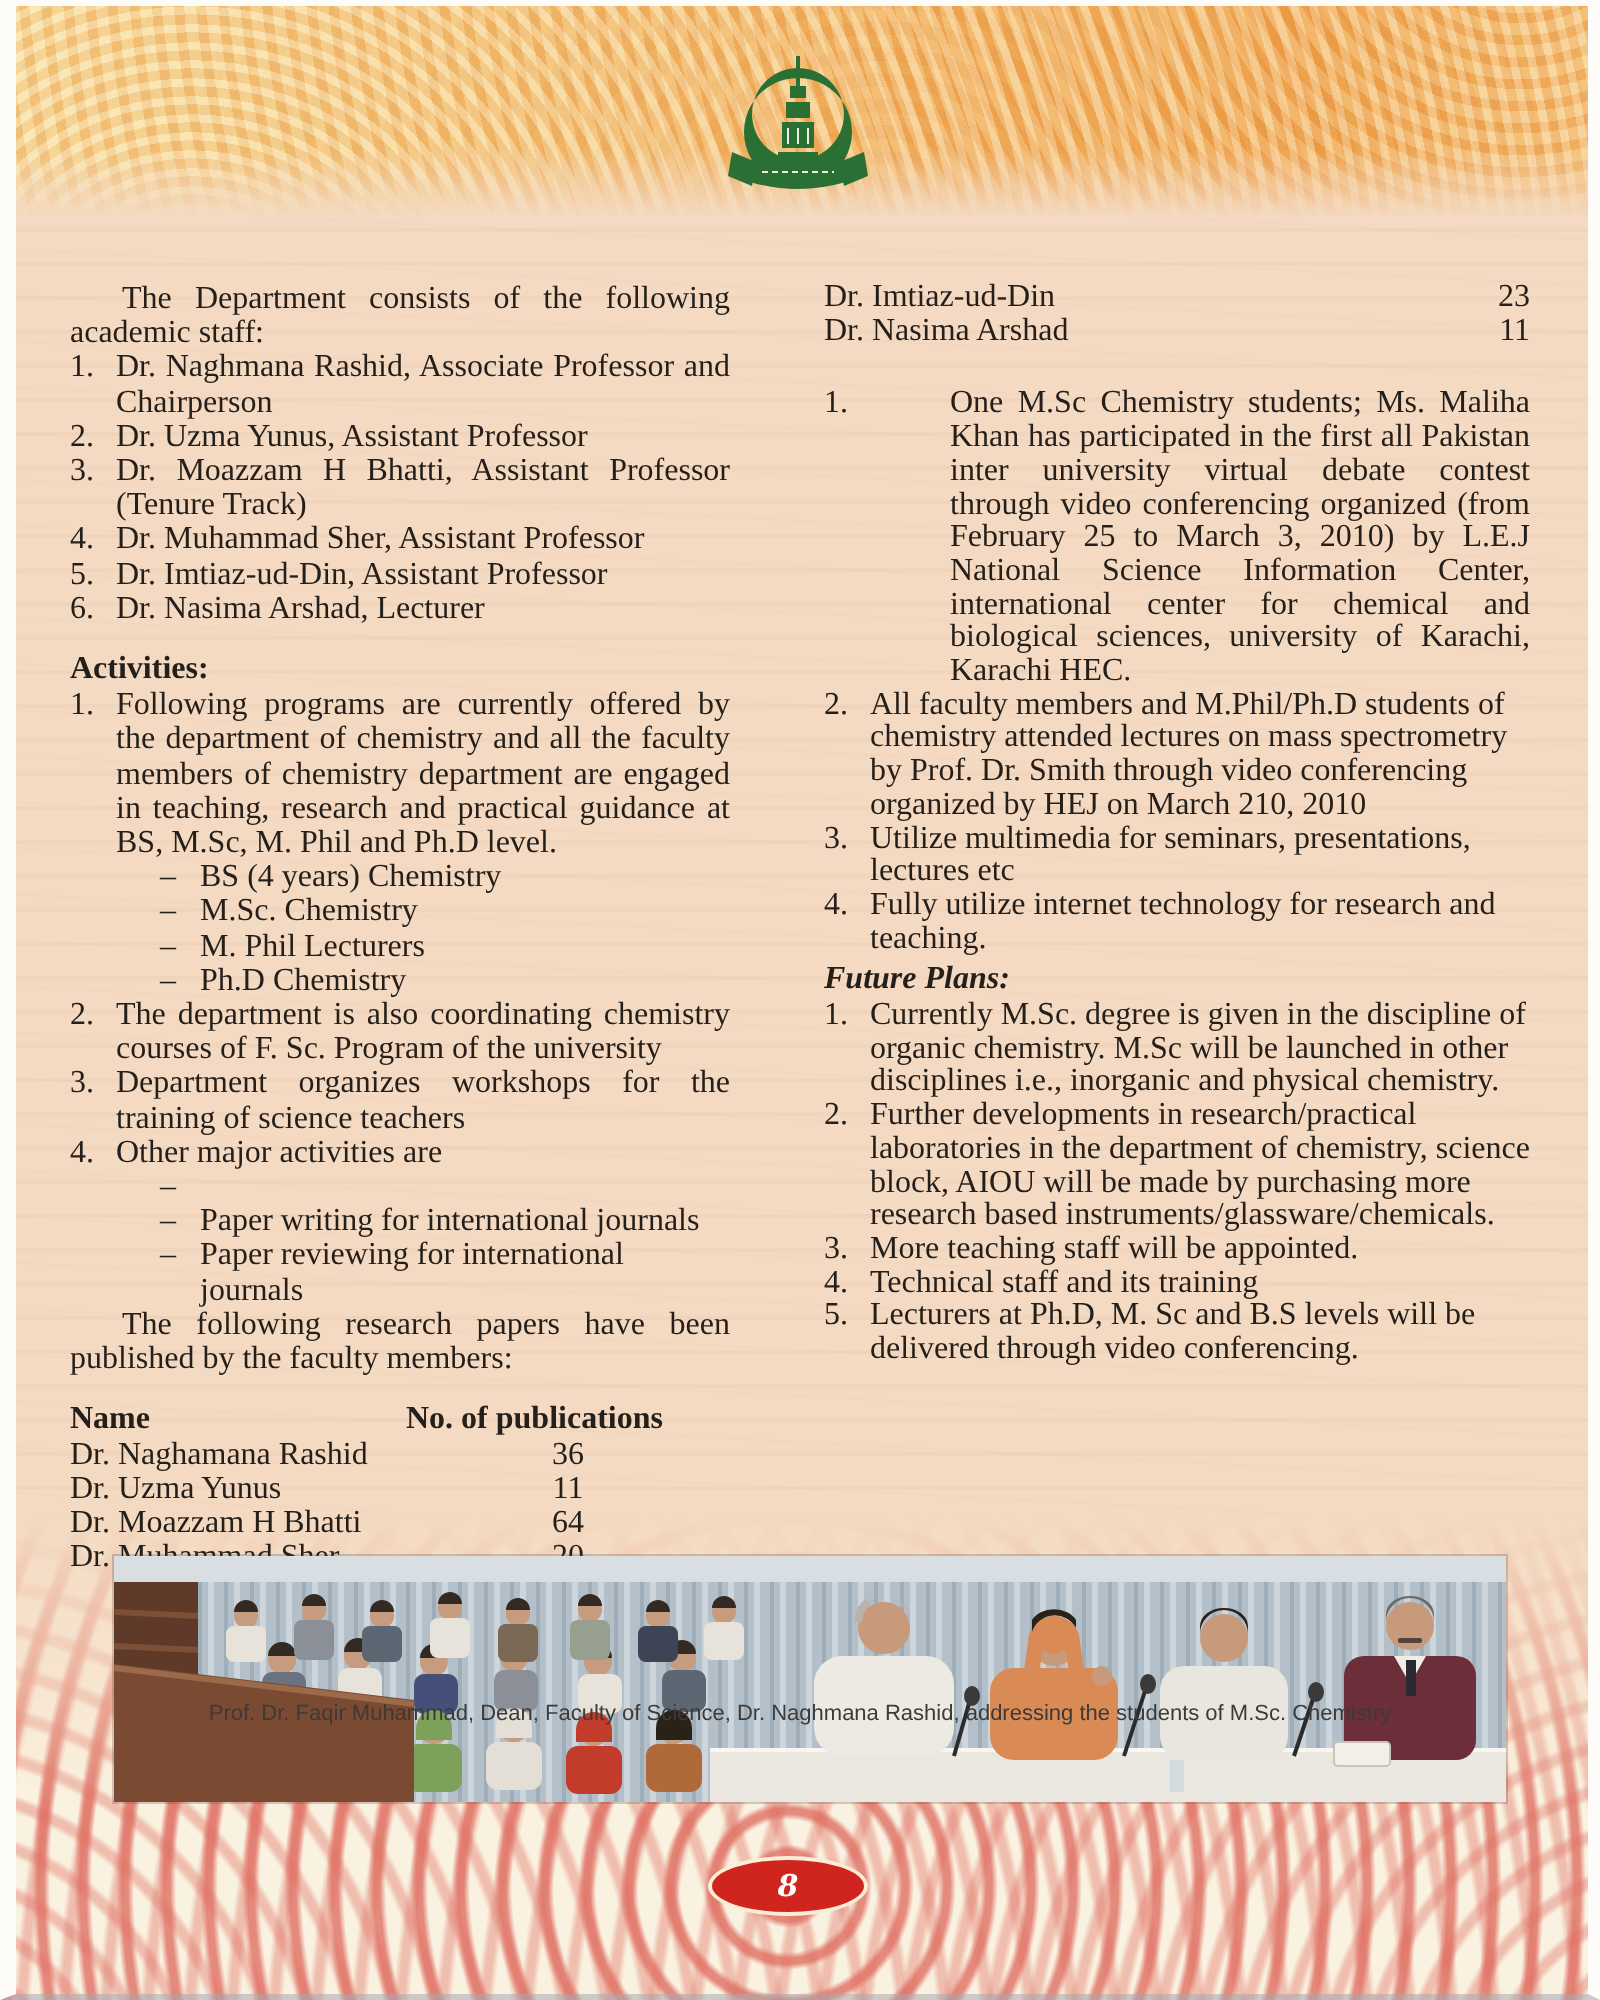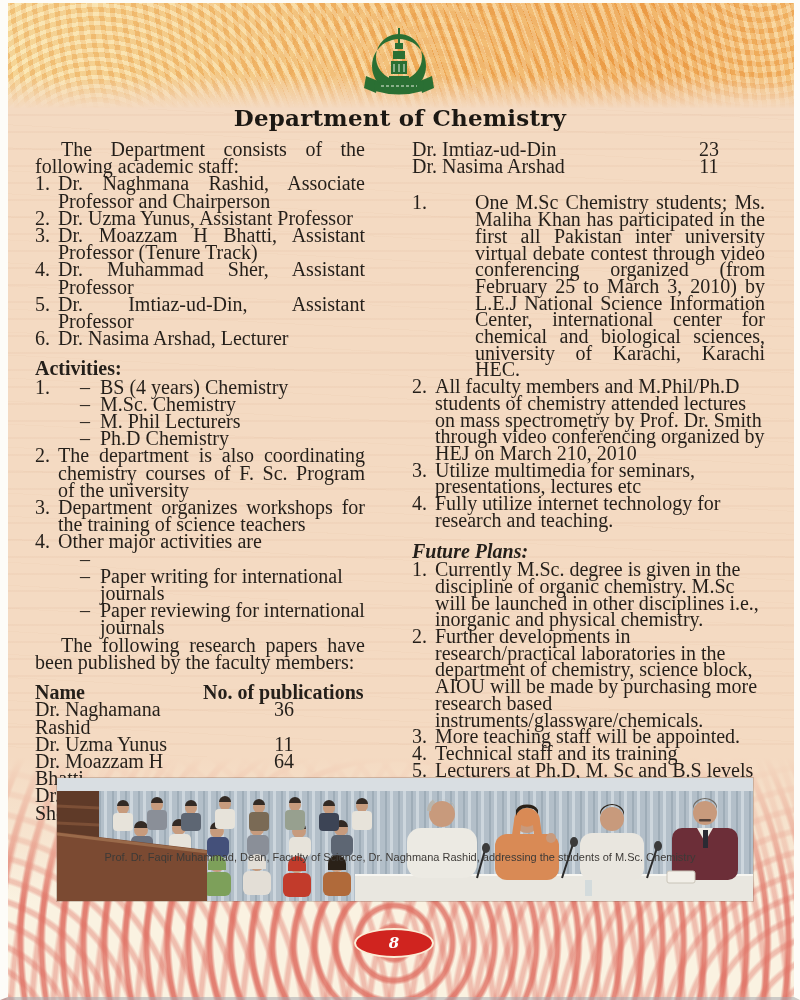--- a/index.html
+++ b/index.html
@@ -33,40 +33,40 @@
   }
   .logo{position:absolute;top:27px;left:356px;width:86px;height:74px;}
   
   .title{
     position:absolute;top:103px;left:0;width:800px;margin:0;text-align:center;
     font-family:"DejaVu Serif", serif;font-weight:bold;font-size:23px;line-height:30px;color:#1c1813;
     letter-spacing:0.2px;z-index:2;
   }
   
   .content{position:absolute;top:141px;left:35px;width:730px;height:636px;display:flex;gap:47px;z-index:2;}
-  .col{font-size:20px;}
+  .col{font-size:16px;}
   .col-left{width:330px;line-height:17.2px;}
   .col-right{width:353px;line-height:16.7px;}
   p{margin:0;}
   .intro,.closing{text-indent:26px;text-align:justify;}
   .heading{font-weight:bold;margin:13px 0 1px 0;}
-  .heading.italic{font-style:italic;margin-top:15px;}
+  .heading.italic{font-style:italic;margin-top:4px;}
   .item{display:flex;align-items:flex-start;}
   .item .n{flex:none;width:23px;}
   .item .t{flex:1;}
   .col-left .item .t .txt{text-align:justify;}
   .etech .item:first-child .t .txt{text-align:justify;margin-left:40px;}
   .sub{display:flex;padding-left:22px;}
   .sub .dash{flex:none;width:20px;}
   
   .pubtable{display:grid;grid-template-columns:168px 162px;margin-top:13px;}
   .pubtable .h{font-weight:bold;}
   .pubtable .num{text-align:center;}
   .pubtable-cont{display:grid;grid-template-columns:235px 118px;margin-bottom:20px;}
-  .pubtable-cont .num{text-align:center;padding-left:6px;}
+  .pubtable-cont .num{text-align:right;padding-left:6px;}
   
   .ripples{
     position:absolute;left:0;top:757px;width:800px;height:243px;z-index:0;
     background-color:#faf2e1;
     background-image:
       repeating-radial-gradient(circle at 394px 186px, rgba(223,112,99,0) 0 12px, rgba(223,112,99,0.80) 15px 18px, rgba(223,112,99,0) 21px),
       repeating-radial-gradient(circle at -45px 300px, rgba(223,112,99,0) 0 12px, rgba(223,112,99,0.40) 15px 18px, rgba(223,112,99,0) 21px),
       repeating-radial-gradient(circle at 845px 295px, rgba(223,112,99,0) 0 12px, rgba(223,112,99,0.40) 15px 18px, rgba(223,112,99,0) 21px);
   }
   .ripples .tint{
@@ -111,21 +111,20 @@
       <path d="M18,54 Q43,62 68,54 L67,64 Q43,71 19,64 Z"></path>
     </g>
     <g stroke="#e9f0e2" stroke-width="1">
       <line x1="38" y1="37" x2="38" y2="45"></line>
         <line x1="43" y1="37" x2="43" y2="45"></line>
         <line x1="48" y1="37" x2="48" y2="45"></line>
       <line x1="25" y1="59" x2="61" y2="59" stroke-dasharray="3,2"></line>
     </g>
   </svg>
 
-  <h1 class="title">Department of Chemistry</h1>
 
   <div class="content">
 
     <div class="col col-left">
       <p class="intro">The Department consists of the following academic staff:</p>
       <div id="staff-list">
           <div class="item">
             <span class="n">1.</span>
             <div class="t">
               <div class="txt">Dr. Naghmana Rashid, Associate Professor and Chairperson</div>
@@ -160,20 +159,21 @@
             <div class="t">
               <div class="txt">Dr. Nasima Arshad, Lecturer</div>
             </div>
           </div>
         </div>
       <p class="heading">Activities:</p>
       <div id="activities-list" class="activities">
           <div class="item">
             <span class="n">1.</span>
             <div class="t">
+              <div class="txt">Following programs are currently offered by the department of chemistry and all the faculty members of chemistry department are engaged in teaching, research and practical guidance at BS, M.Sc, M. Phil and Ph.D level.</div>
               <div class="sub">
                 <span class="dash">–</span>
                 <span class="subtxt">BS (4 years) Chemistry</span>
               </div>
               <div class="sub">
                 <span class="dash">–</span>
                 <span class="subtxt">M.Sc. Chemistry</span>
               </div>
               <div class="sub">
                 <span class="dash">–</span>

